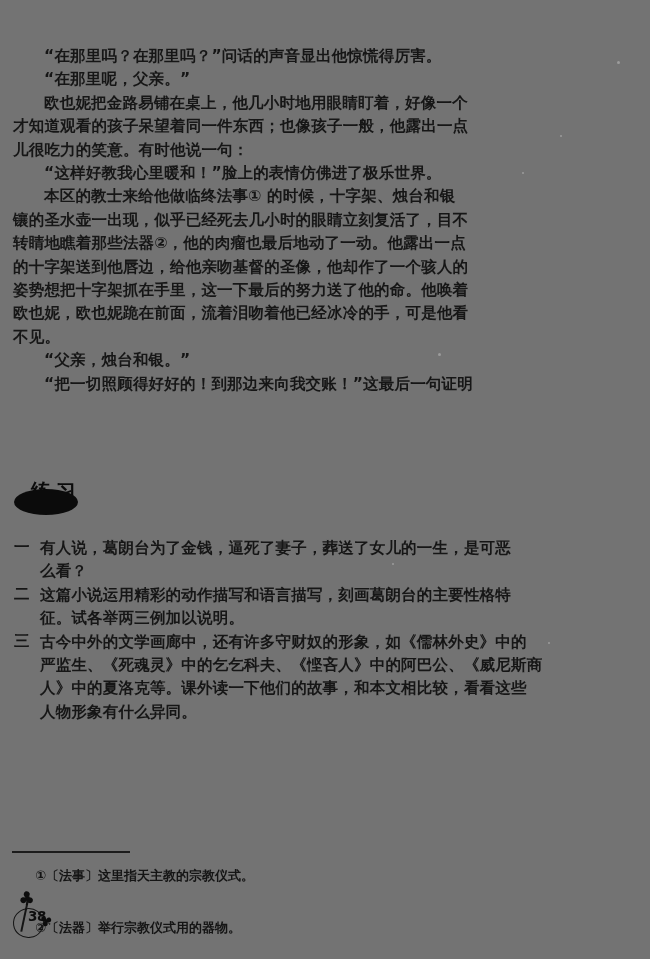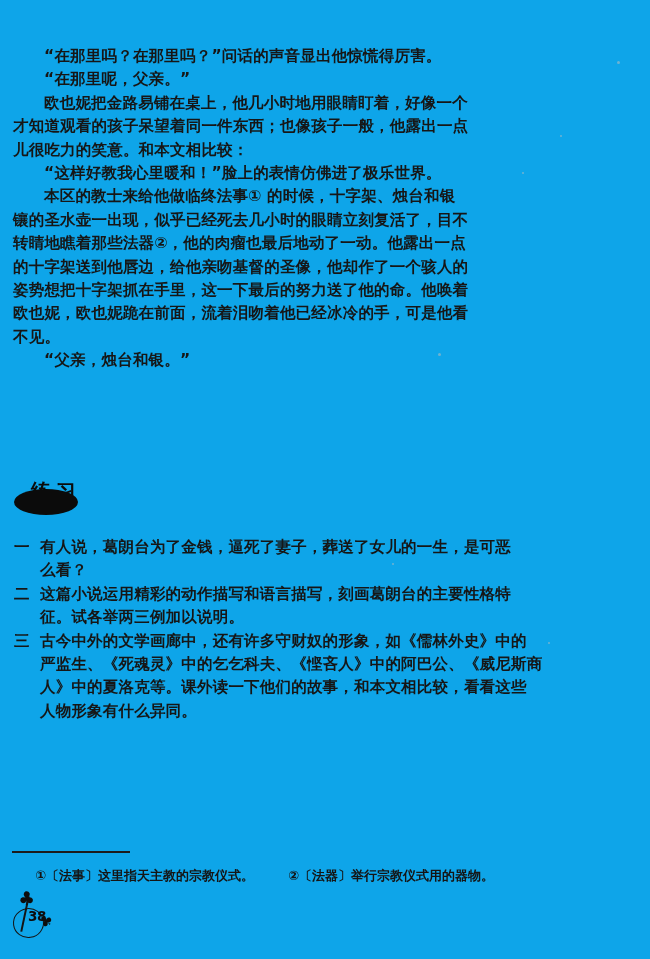--- a/index.html
+++ b/index.html
@@ -1,21 +1,21 @@
 <!DOCTYPE html>
 <html><head>
 <meta charset="utf-8">
 <style>
   html,body { margin:0; padding:0; }
   body { background:#e8e8e8; }
   .page {
     position:relative;
     width:650px; height:959px;
     margin:0 auto;
-    background:#0ea5e9;
+    background:#737373;
     color:#161616;
     font-family:"DejaVu Sans","Liberation Sans",sans-serif;
     overflow:hidden;
   }
 
   
   .body-text { position:absolute; left:13px; top:45px; width:442px; }
   .body-text .ln {
     margin:0; font-size:15.5px; line-height:23.4px;
     font-weight:600; white-space:nowrap; letter-spacing:0.2px;
@@ -36,29 +36,29 @@
 
   
   .exercises { position:absolute; left:14px; top:536px; width:450px; }
   .ex-item { display:flex; align-items:flex-start; }
   .ex-marker {
     flex:0 0 26px; width:26px;
     font-size:15.5px; line-height:23.4px; font-weight:700;
   }
   .ex-lines p {
     margin:0; font-size:15.5px; line-height:23.4px;
-    font-weight:600; white-space:nowrap; letter-spacing:0.2px;
+    font-weight:600; white-space:nowrap; letter-spacing:0.2px;font-family:Liberation Serif, serif;
   }
 
   
   .fn-rule { position:absolute; left:12px; top:851px; width:118px; height:2px; background:#1c1c1c; }
   .footnotes {
     position:absolute; left:35px; top:867px;
     display:flex; gap:34px; white-space:nowrap;
-    font-size:13px; font-weight:600; color:#151515;
+    font-size:13px; font-weight:600; color:#151515;flex-direction:column;
   }
 
   
   .ornament { position:absolute; left:12px; top:894px; width:52px; height:50px; }
   .orn-circle {
     position:absolute; left:1px; top:14px; width:29px; height:28px;
     border:1.5px solid #141414; border-radius:50%;
     transform:rotate(-8deg); background:transparent;
   }
   .orn-stem {
@@ -80,30 +80,31 @@
 </head>
 <body>
 
 <div class="page">
 
   <main class="body-text">
     <p class="ln indent">“在那里吗？在那里吗？”问话的声音显出他惊慌得厉害。</p>
     <p class="ln indent">“在那里呢，父亲。”</p>
     <p class="ln indent">欧也妮把金路易铺在桌上，他几小时地用眼睛盯着，好像一个</p>
     <p class="ln">才知道观看的孩子呆望着同一件东西；也像孩子一般，他露出一点</p>
-    <p class="ln">儿很吃力的笑意。和本文相比较：</p>
+    <p class="ln">儿很吃力的笑意。有时他说一句：</p>
     <p class="ln indent">“这样好教我心里暖和！”脸上的表情仿佛进了极乐世界。</p>
     <p class="ln indent">本区的教士来给他做临终法事① 的时候，十字架、烛台和银</p>
     <p class="ln">镶的圣水壶一出现，似乎已经死去几小时的眼睛立刻复活了，目不</p>
     <p class="ln">转睛地瞧着那些法器②，他的肉瘤也最后地动了一动。他露出一点</p>
     <p class="ln">的十字架送到他唇边，给他亲吻基督的圣像，他却作了一个骇人的</p>
     <p class="ln">姿势想把十字架抓在手里，这一下最后的努力送了他的命。他唤着</p>
     <p class="ln">欧也妮，欧也妮跪在前面，流着泪吻着他已经冰冷的手，可是他看</p>
     <p class="ln">不见。</p>
     <p class="ln indent">“父亲，烛台和银。”</p>
+    <p class="ln indent">“把一切照顾得好好的！到那边来向我交账！”这最后一句证明</p>
   </main>
 
   <section class="ex-header">
     <span class="ex-title">练习</span>
     <span class="ex-blob"></span>
   </section>
 
   <section class="exercises">
     <div class="ex-item">
       <span class="ex-marker">一</span>

